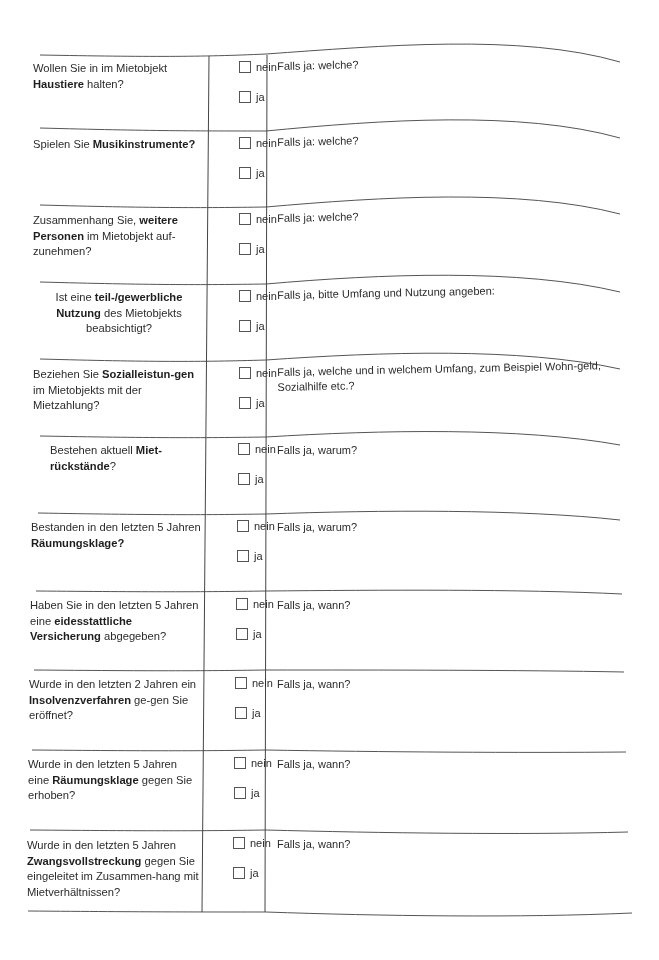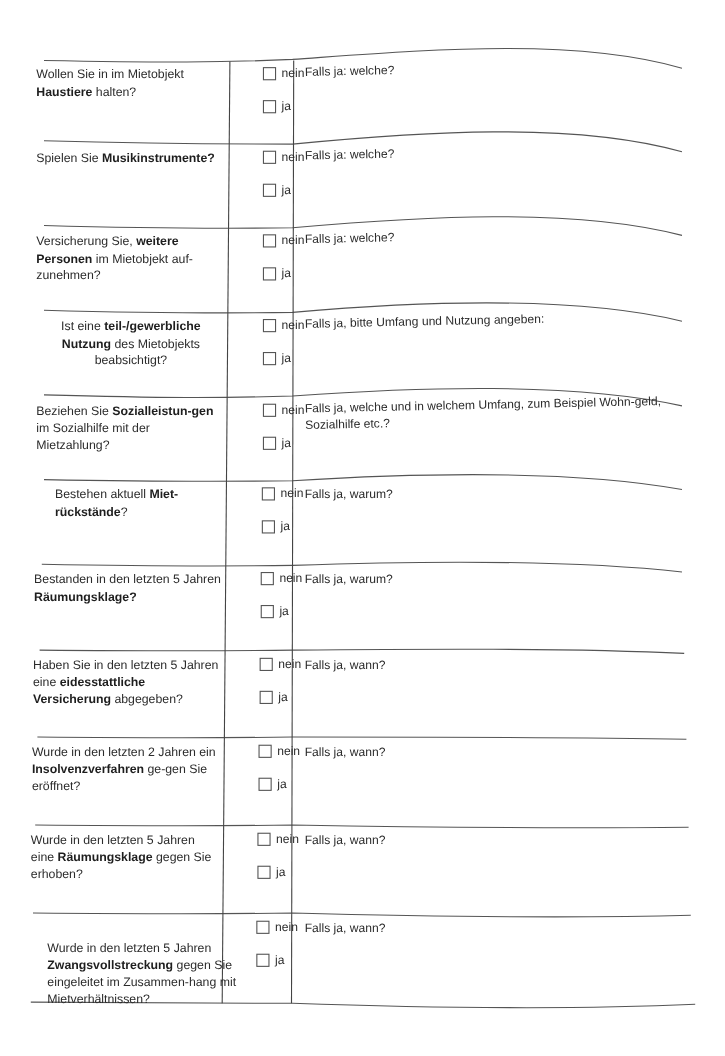--- a/index.html
+++ b/index.html
@@ -58,21 +58,21 @@
           <span class="box"></span>
           <span>nein</span>
         </label>
     <label class="opt opt-yes" style="left: 219px; top: 33px;">
           <span class="box"></span>
           <span>ja</span>
         </label>
     <div class="hint" style="top: 1px; transform: rotate(-1.2deg); transform-origin: left top;"><span>Falls ja: welche?</span></div>
   </div>
       <div class="row" style="top: 210px;">
-    <div class="q" style="left: 33px; top: 3px;"><span>Versicherung Sie, </span><b>weitere Personen</b><span> im Mietobjekt auf-zunehmen?</span></div>
+    <div class="q" style="left: 33px; top: 3px;"><span>Zusammenhang Sie, </span><b>weitere Personen</b><span> im Mietobjekt auf-zunehmen?</span></div>
     <label class="opt opt-no" style="left: 219px; top: 3px;">
           <span class="box"></span>
           <span>nein</span>
         </label>
     <label class="opt opt-yes" style="left: 219px; top: 33px;">
           <span class="box"></span>
           <span>ja</span>
         </label>
     <div class="hint" style="top: 1px; transform: rotate(-1.2deg); transform-origin: left top;"><span>Falls ja: welche?</span></div>
   </div>
@@ -82,21 +82,21 @@
           <span class="box"></span>
           <span>nein</span>
         </label>
     <label class="opt opt-yes" style="left: 219px; top: 33px;">
           <span class="box"></span>
           <span>ja</span>
         </label>
     <div class="hint" style="top: 1px; transform: rotate(-1.2deg); transform-origin: left top;"><span>Falls ja, bitte Umfang und Nutzung angeben:</span></div>
   </div>
       <div class="row" style="top: 364px;">
-    <div class="q" style="left: 33px; top: 3px;"><span>Beziehen Sie </span><b>Sozialleistun-gen</b><span> im Sozialhilfe mit der Mietzahlung?</span></div>
+    <div class="q" style="left: 33px; top: 3px;"><span>Beziehen Sie </span><b>Sozialleistun-gen</b><span> im Mietobjekts mit der Mietzahlung?</span></div>
     <label class="opt opt-no" style="left: 219px; top: 3px;">
           <span class="box"></span>
           <span>nein</span>
         </label>
     <label class="opt opt-yes" style="left: 219px; top: 33px;">
           <span class="box"></span>
           <span>ja</span>
         </label>
     <div class="hint" style="top: 1px; transform: rotate(-1.2deg); transform-origin: left top;"><span>Falls ja, welche und in welchem Umfang, zum Beispiel Wohn-geld, Sozialhilfe etc.?</span></div>
   </div>
@@ -154,21 +154,21 @@
           <span class="box"></span>
           <span>nein</span>
         </label>
     <label class="opt opt-yes" style="left: 214px; top: 33px;">
           <span class="box"></span>
           <span>ja</span>
         </label>
     <div class="hint" style="top: 3px; transform-origin: left top;"><span>Falls ja, wann?</span></div>
   </div>
       <div class="row" style="top: 834px;">
-    <div class="q" style="left: 27px; top: 21px; margin-left: 16px;"><span>Wurde in den letzten 5 Jahren </span><b>Zwangsvollstreckung</b><span> gegen Sie eingeleitet im Zusammen-hang mit Mietverhältnissen?</span></div>
+    <div class="q" style="left: 27px; top: 4px;"><span>Wurde in den letzten 5 Jahren </span><b>Zwangsvollstreckung</b><span> gegen Sie eingeleitet im Zusammen-hang mit Mietverhältnissen?</span></div>
     <label class="opt opt-no" style="left: 213px; top: 3px;">
           <span class="box"></span>
           <span>nein</span>
         </label>
     <label class="opt opt-yes" style="left: 213px; top: 33px;">
           <span class="box"></span>
           <span>ja</span>
         </label>
     <div class="hint" style="top: 3px; transform-origin: left top;"><span>Falls ja, wann?</span></div>
   </div>

